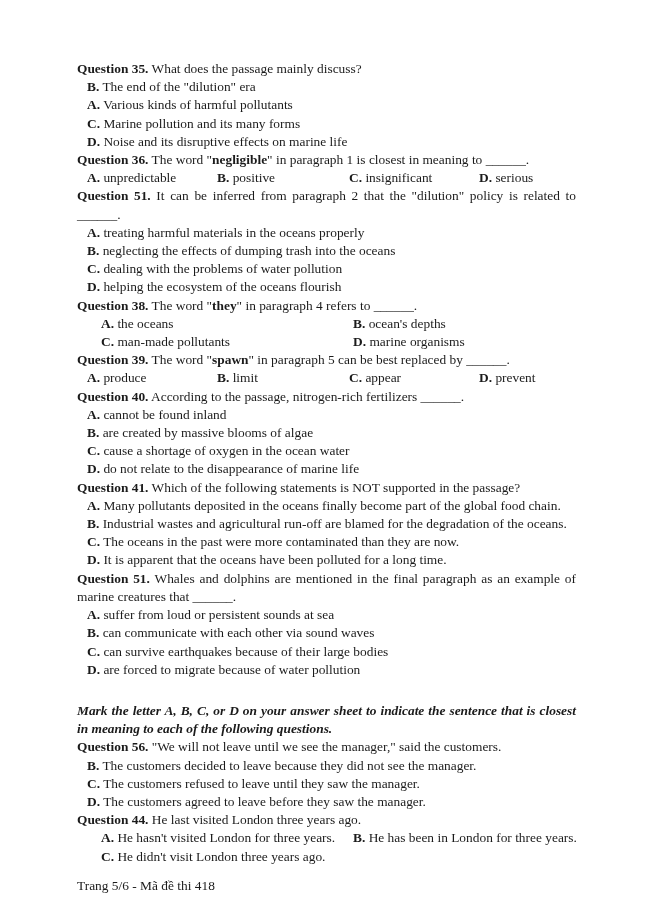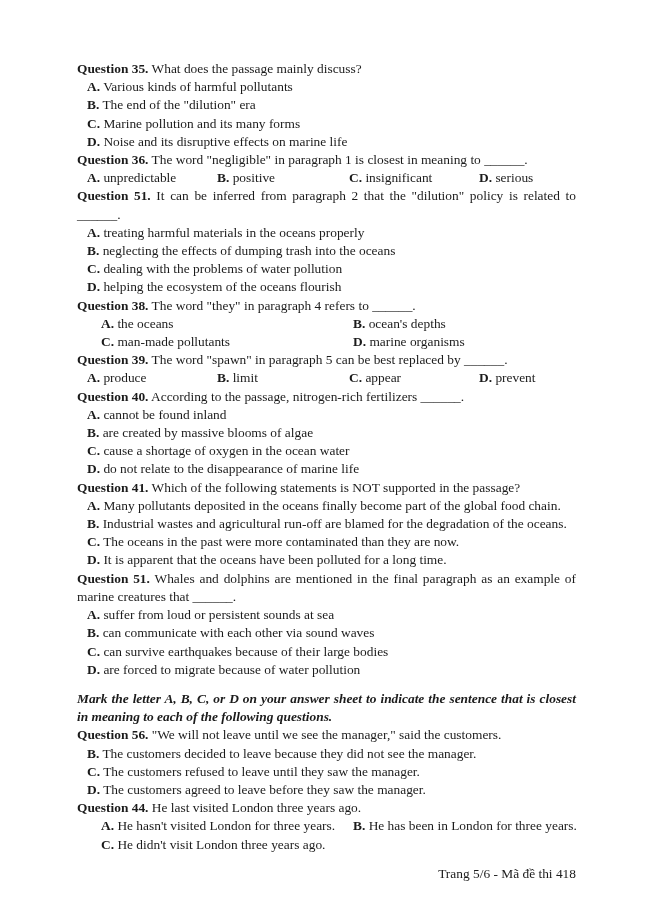--- a/index.html
+++ b/index.html
@@ -11,56 +11,56 @@
     background: #ffffff;
     padding: 60px 74px 0 77px;
     font-family: "Liberation Serif", "DejaVu Serif", serif;
     font-size: 13.4px;
     line-height: 18.2px;
     color: #1b1b1b;
   }
   .question { margin: 0; }
   .stem { margin: 0; text-align: justify; }
   .qlabel { font-weight: bold; }
-  .bold { font-weight: normal; }
+  .bold { font-weight: bold; }
   .options { margin-left: 10px; }
   .options.stacked .option { display: block; white-space: nowrap; }
   .options.row4 {
     display: grid;
     grid-template-columns: 130px 132px 130px auto;
   }
   .options.grid2 {
     display: grid;
     grid-template-columns: 252px auto;
     margin-left: 24px;
   }
   .options .option { white-space: nowrap; }
   .opt-letter { font-weight: bold; }
   .instruction {
-    margin: 11px 0 0 0;
+    margin: 23px 0 0 0;
     font-weight: bold;
     font-style: italic;
     text-align: justify;
   }
   .q-section { margin: 0; }
   .footer {
     margin-top: 11px;
-    text-align: right;
+    text-align: left;
   }
 </style>
 </head>
 <body>
 
 <div class="page">
   <div class="q-section" id="section-1">
       <div class="question">
         <p class="stem"><span class="qlabel">Question 35.</span> <span>What does the passage mainly discuss?</span></p>
         <div class="options stacked">
+          <div class="option"><span class="opt-letter">B.</span> The end of the "dilution" era</div>
           <div class="option"><span class="opt-letter">A.</span> Various kinds of harmful pollutants</div>
-          <div class="option"><span class="opt-letter">B.</span> The end of the "dilution" era</div>
           <div class="option"><span class="opt-letter">C.</span> Marine pollution and its many forms</div>
           <div class="option"><span class="opt-letter">D.</span> Noise and its disruptive effects on marine life</div>
         </div>
       </div>
       <div class="question">
         <p class="stem"><span class="qlabel">Question 36.</span> <span>The word "</span><span class="bold">negligible</span><span>" in paragraph 1 is closest in meaning to ______.</span></p>
         <div class="options row4">
           <div class="option"><span class="opt-letter">A.</span> unpredictable</div>
           <div class="option"><span class="opt-letter">B.</span> positive</div>
           <div class="option"><span class="opt-letter">C.</span> insignificant</div>

